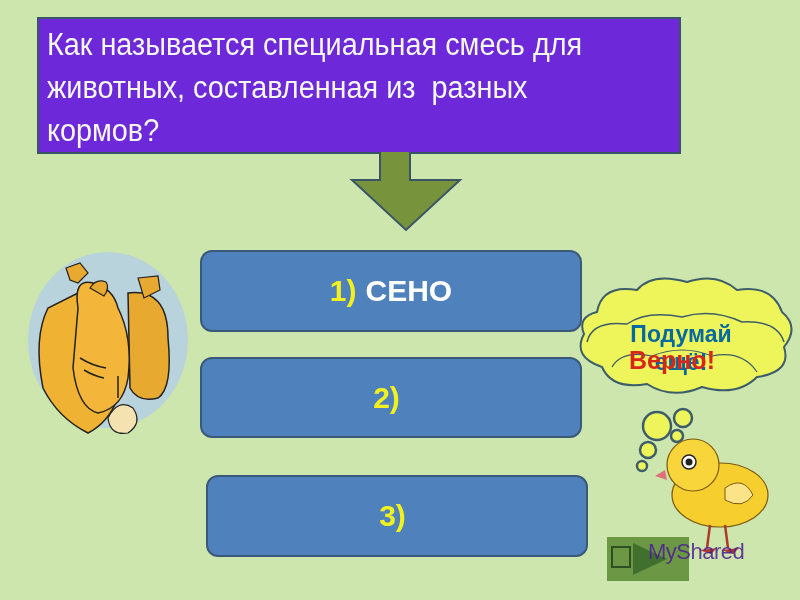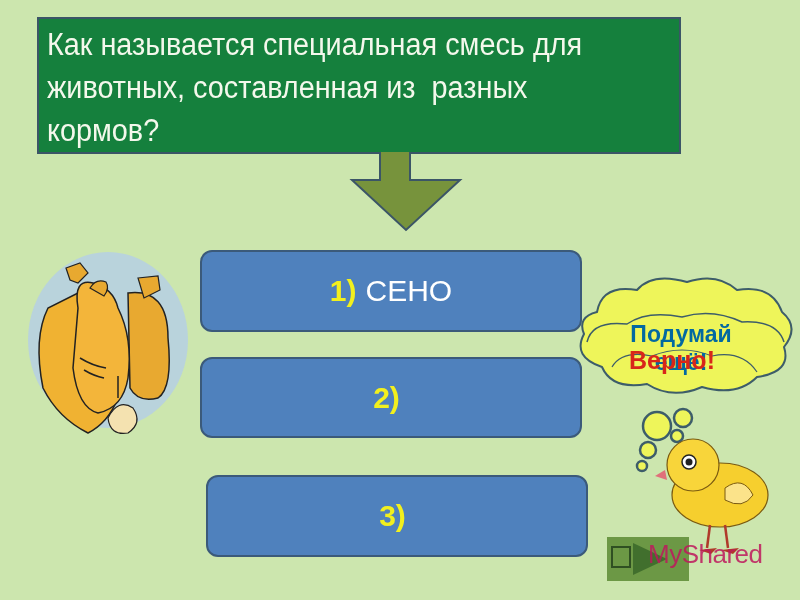--- a/index.html
+++ b/index.html
@@ -1,33 +1,33 @@
 <!DOCTYPE html>
 <html><head>
 <meta charset="utf-8">
 <style>
   html, body { margin:0; padding:0; }
   body { width:800px; height:600px; background:#cce6ae; position:relative; overflow:hidden; font-family:"Liberation Sans", sans-serif; }
-  .question-box { position:absolute; left:37px; top:17px; width:644px; height:137px; background:#15803d; border:2px solid #3b5567; box-sizing:border-box; }
+  .question-box { position:absolute; left:37px; top:17px; width:644px; height:137px; background:#6d28d9; border:2px solid #3b5567; box-sizing:border-box; }
   .question-text { position:absolute; left:8px; top:4px; right:10px; color:#f4f8ec; font-size:31px; line-height:43px; font-family:"Liberation Sans", sans-serif; transform:scaleX(0.93); transform-origin:left top; white-space:pre-wrap; }
   .arrow { position:absolute; left:348px; top:152px; }
   .answer { position:absolute; background:#4f81bd; border:2px solid #3b5a7a; border-radius:12px; box-sizing:border-box; display:flex; align-items:center; justify-content:center; cursor:pointer; }
   .answer .num { color:#f2f01e; font-weight:bold; font-size:30px; margin-right:9px; }
-  .answer .label { color:#ffffff; font-weight:normal; font-size:30px; }
+  .answer .label { color:#ffffff; font-weight:bold; font-size:30px; }
   #a1 { left:200px; top:250px; width:382px; height:82px; }
   #a2 { left:200px; top:357px; width:382px; height:81px; }
   #a3 { left:206px; top:475px; width:382px; height:82px; }
   .bags { position:absolute; left:18px; top:248px; }
   .cloud { position:absolute; left:572px; top:272px; }
   .cloud-text { position:absolute; font-weight:bold; text-align:center; }
   .ct-think { left:601px; top:320px; width:160px; color:#0369a1; font-size:23px; line-height:28px; }
   .ct-correct { left:612px; top:330px; width:120px; color:#d8261a; font-size:25px;margin-top:16px; }
   .chick { position:absolute; left:625px; top:400px; }
   .watermark { position:absolute; left:607px; top:537px; }
-  .wm-text { position:absolute; left:648px; top:539px; color:#be185d; font-size:26px; opacity:0.85; letter-spacing:-0.5px; }
+  .wm-text { position:absolute; left:648px; top:539px; color:#4c1d95; font-size:22px; opacity:0.85; letter-spacing:-0.5px; }
 </style>
 </head>
 <body>
 
 <div class="question-box">
   <div class="question-text">Как называется специальная смесь для
 животных, составленная из  разных
 кормов?</div>
 </div>
 

